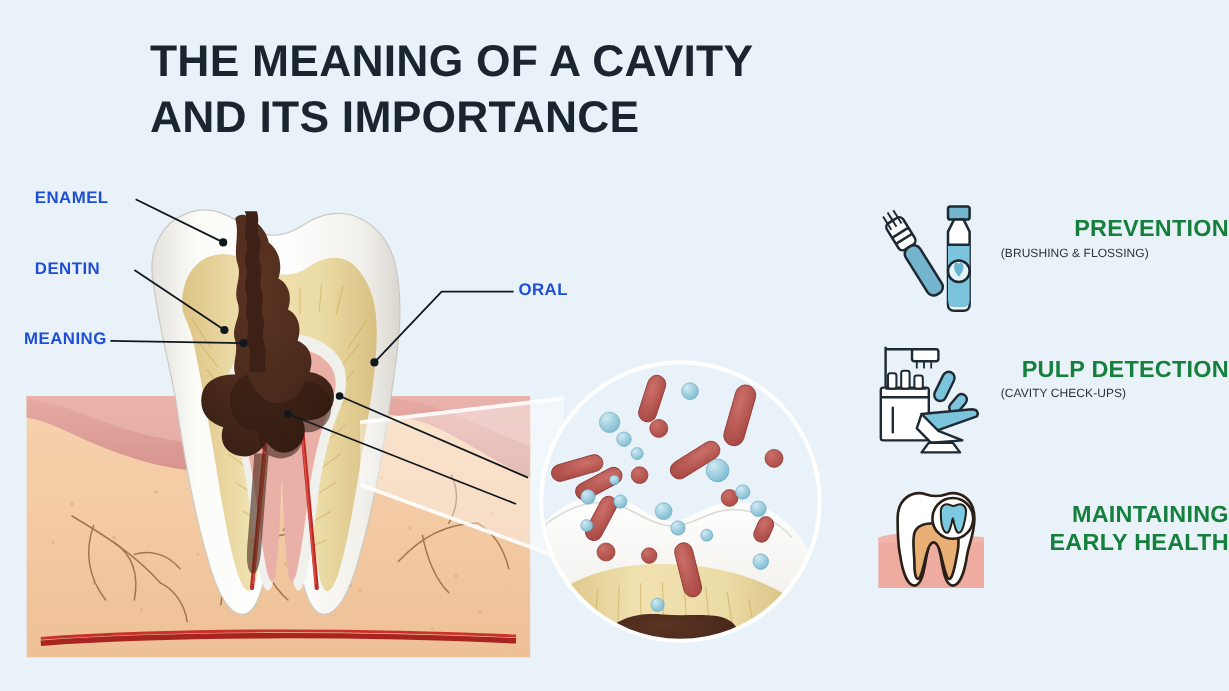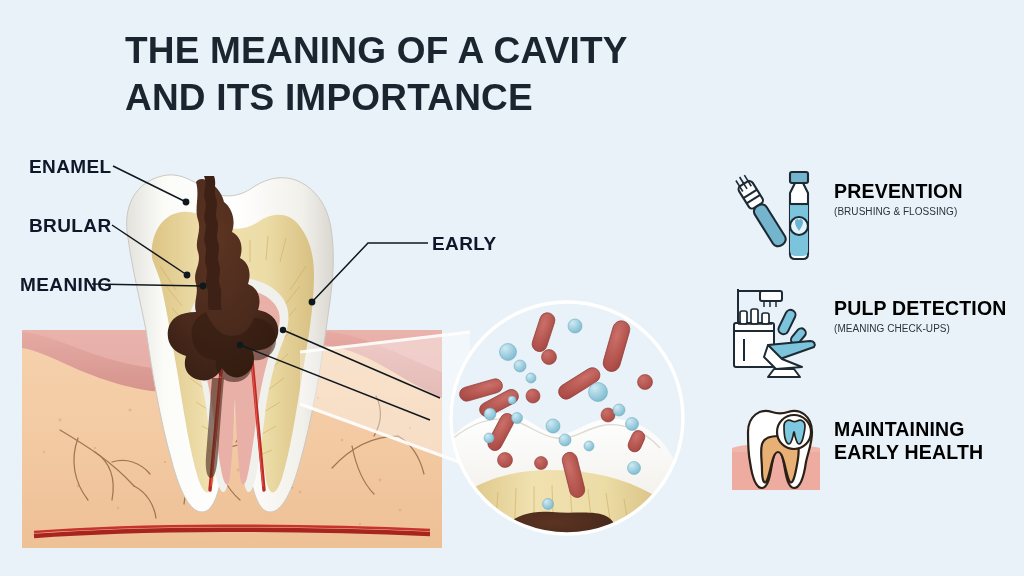--- a/index.html
+++ b/index.html
@@ -18,41 +18,41 @@
     font-weight:bold;
     font-size:37px;
     line-height:1.28;
     letter-spacing:.2px;
     white-space:pre-line;
   }
 
   
   .anno{
     position:absolute;
-    color:#0f172a;
+    color:#1d4ed8;
     font-weight:bold;
-    font-size:19px;
+    font-size:14px;
     letter-spacing:.4px;
     white-space:nowrap;
   }
   #lbl-enamel{left:29px;top:156px;}
   #lbl-dentin{left:29px;top:215px;}
   #lbl-cavity{left:20px;top:274px;}
   #lbl-pulp{left:432px;top:233px;}
 
   
   .prow{position:absolute;left:716px;width:300px;height:104px;}
   #row0{top:166px;}
   #row1{top:283px;}
   #row2{top:396px;}
   .pico{position:absolute;left:8px;top:0;width:104px;height:100px;}
   .ptext{position:absolute;left:118px;top:14px;width:190px;}
   .ptitle{
-    color:#000000;font-weight:bold;font-size:19.5px;
-    letter-spacing:.2px;line-height:1.18;white-space:pre-line;
+    color:#15803d;font-weight:bold;font-size:19.5px;
+    letter-spacing:.2px;line-height:1.18;white-space:pre-line;text-align:right;
   }
   .psub{
     color:#29333d;font-size:10px;letter-spacing:.05px;
     margin-top:3px;line-height:1.2;white-space:nowrap;
   }
   #row2 .ptext{top:22px;}
 </style>
 </head>
 <body>
 
@@ -412,23 +412,23 @@
       <circle cx="312" cy="302" r="3.4"></circle>
       <circle cx="240" cy="345" r="3.2"></circle>
       <circle cx="283" cy="330" r="3.2"></circle>
     </g>
   </svg>
 
   <div id="title">THE MEANING OF A CAVITY
 AND ITS IMPORTANCE</div>
 
   <div class="anno" id="lbl-enamel">ENAMEL</div>
-  <div class="anno" id="lbl-dentin">BRULAR</div>
+  <div class="anno" id="lbl-dentin">DENTIN</div>
   <div class="anno" id="lbl-cavity">MEANING</div>
-  <div class="anno" id="lbl-pulp">EARLY</div>
+  <div class="anno" id="lbl-pulp">ORAL</div>
 
   <div class="prow" id="row0">
     <div class="pico">
       <svg width="104" height="100" viewBox="0 0 104 100">
         <g stroke="#1d2a33" stroke-width="2.1" fill="none" stroke-linejoin="round">
 
           <g transform="rotate(-32 40 50)">
             <rect x="32" y="12" width="16" height="26" rx="4" fill="#ffffff"></rect>
             <rect x="33" y="38" width="14" height="46" rx="6" fill="#74b4cd"></rect>
             <g stroke-width="1.6">
@@ -490,21 +490,21 @@
           <rect x="70" y="44" width="9" height="18" rx="4.5" fill="#7cc3dc" transform="rotate(40 74 53)"></rect>
 
           <path d="M44 62 L86 58 C 90 58 92 61 90 64 L 56 76 Z" fill="#7cc3dc"></path>
           <path d="M44 62 L58 76 L78 84 L 52 86 L 40 74 Z" fill="#ffffff"></path>
           <path d="M50 86 L70 86 L76 94 L 44 94 Z" fill="#ffffff"></path>
         </g>
       </svg>
     </div>
     <div class="ptext">
       <div class="ptitle">PULP DETECTION</div>
-      <div class="psub">(MEANING CHECK-UPS)</div>
+      <div class="psub">(CAVITY CHECK-UPS)</div>
     </div>
   </div>
 
   <div class="prow" id="row2">
     <div class="pico">
       <svg width="104" height="100" viewBox="0 0 104 100">
         <rect x="8" y="52" width="88" height="42" fill="#eeaba0"></rect>
         <path d="M8 52 C 26 46 40 50 52 52 C 66 54 80 48 96 52 L96 56 L8 56 Z" fill="#f0b5ab"></path>
         <g stroke="#2a2017" stroke-width="2.2" fill="none" stroke-linejoin="round">
           <path d="M24 36 C 24 20 36 12 48 16 C 54 18 58 18 64 16

